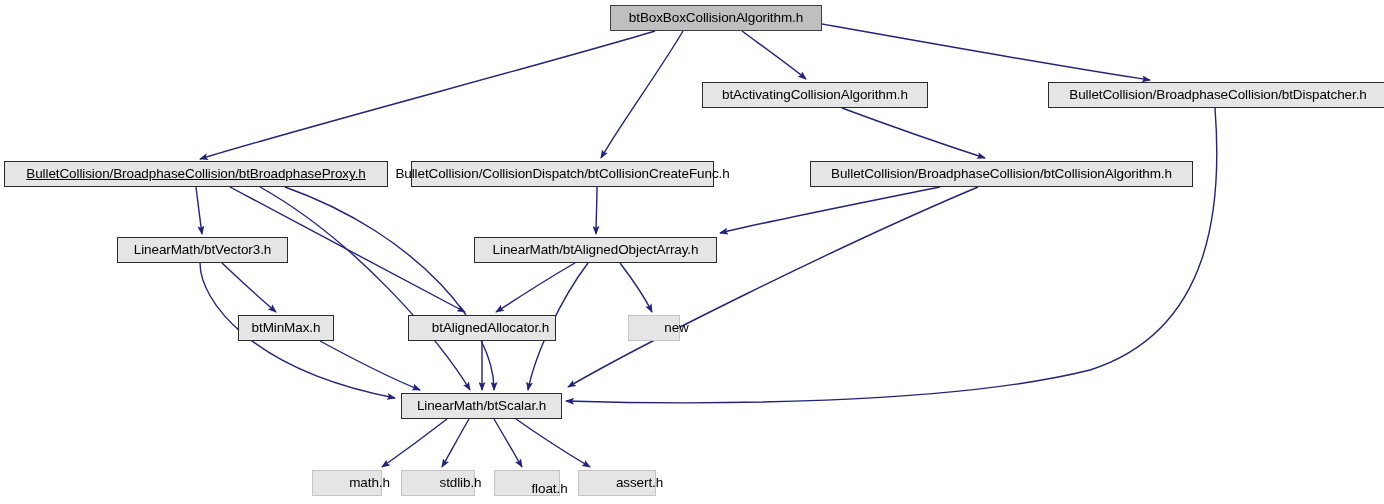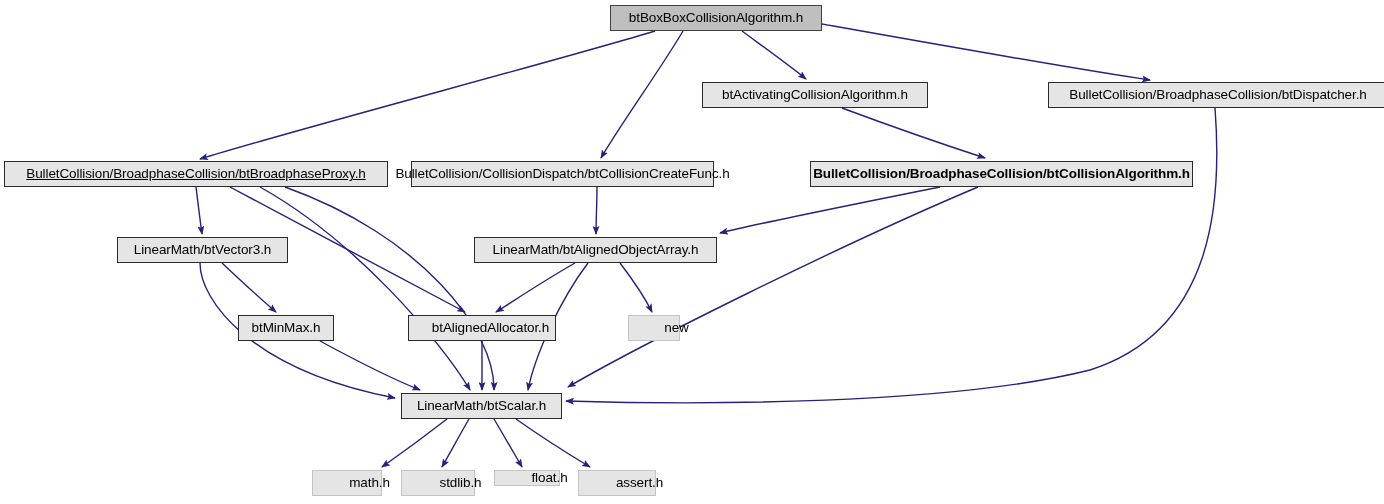--- a/index.html
+++ b/index.html
@@ -109,21 +109,21 @@
       </div>
       <div class="node-box normal" style="left: 1040px; top: 82px; width: 340px; height: 26px; margin-left: 8px;">
         <span class="node-label">BulletCollision/BroadphaseCollision/btDispatcher.h</span>
       </div>
       <div class="node-box normal" style="left: 4px; top: 161px; width: 384px; height: 26px; text-decoration: underline;">
         <span class="node-label">BulletCollision/BroadphaseCollision/btBroadphaseProxy.h</span>
       </div>
       <div class="node-box normal" style="left: 411px; top: 161px; width: 303px; height: 26px;">
         <span class="node-label">BulletCollision/CollisionDispatch/btCollisionCreateFunc.h</span>
       </div>
-      <div class="node-box normal" style="left: 810px; top: 161px; width: 383px; height: 26px; font-weight: bold;">
+      <div class="node-box normal" style="left: 810px; top: 161px; width: 383px; height: 26px;">
         <span class="node-label">BulletCollision/BroadphaseCollision/btCollisionAlgorithm.h</span>
       </div>
       <div class="node-box normal" style="left: 117px; top: 237px; width: 171px; height: 26px;">
         <span class="node-label">LinearMath/btVector3.h</span>
       </div>
       <div class="node-box normal" style="left: 474px; top: 237px; width: 243px; height: 26px;">
         <span class="node-label">LinearMath/btAlignedObjectArray.h</span>
       </div>
       <div class="node-box normal" style="left: 238px; top: 315px; width: 96px; height: 26px;">
         <span class="node-label">btMinMax.h</span>
@@ -136,20 +136,20 @@
       </div>
       <div class="node-box normal" style="left: 401px; top: 393px; width: 161px; height: 26px;">
         <span class="node-label">LinearMath/btScalar.h</span>
       </div>
       <div class="node-box system" style="left: 312px; top: 470px; width: 70px; height: 26px;">
         <span class="node-label">math.h</span>
       </div>
       <div class="node-box system" style="left: 401px; top: 470px; width: 74px; height: 26px;">
         <span class="node-label">stdlib.h</span>
       </div>
-      <div class="node-box system" style="left: 494px; top: 470px; width: 66px; height: 16px;">
+      <div class="node-box system" style="left: 494px; top: 470px; width: 66px; height: 26px; align-items: flex-end;">
         <span class="node-label">float.h</span>
       </div>
       <div class="node-box system" style="left: 578px; top: 470px; width: 78px; height: 26px;">
         <span class="node-label">assert.h</span>
       </div>
     </div>
 </div>
 
 </body></html>

